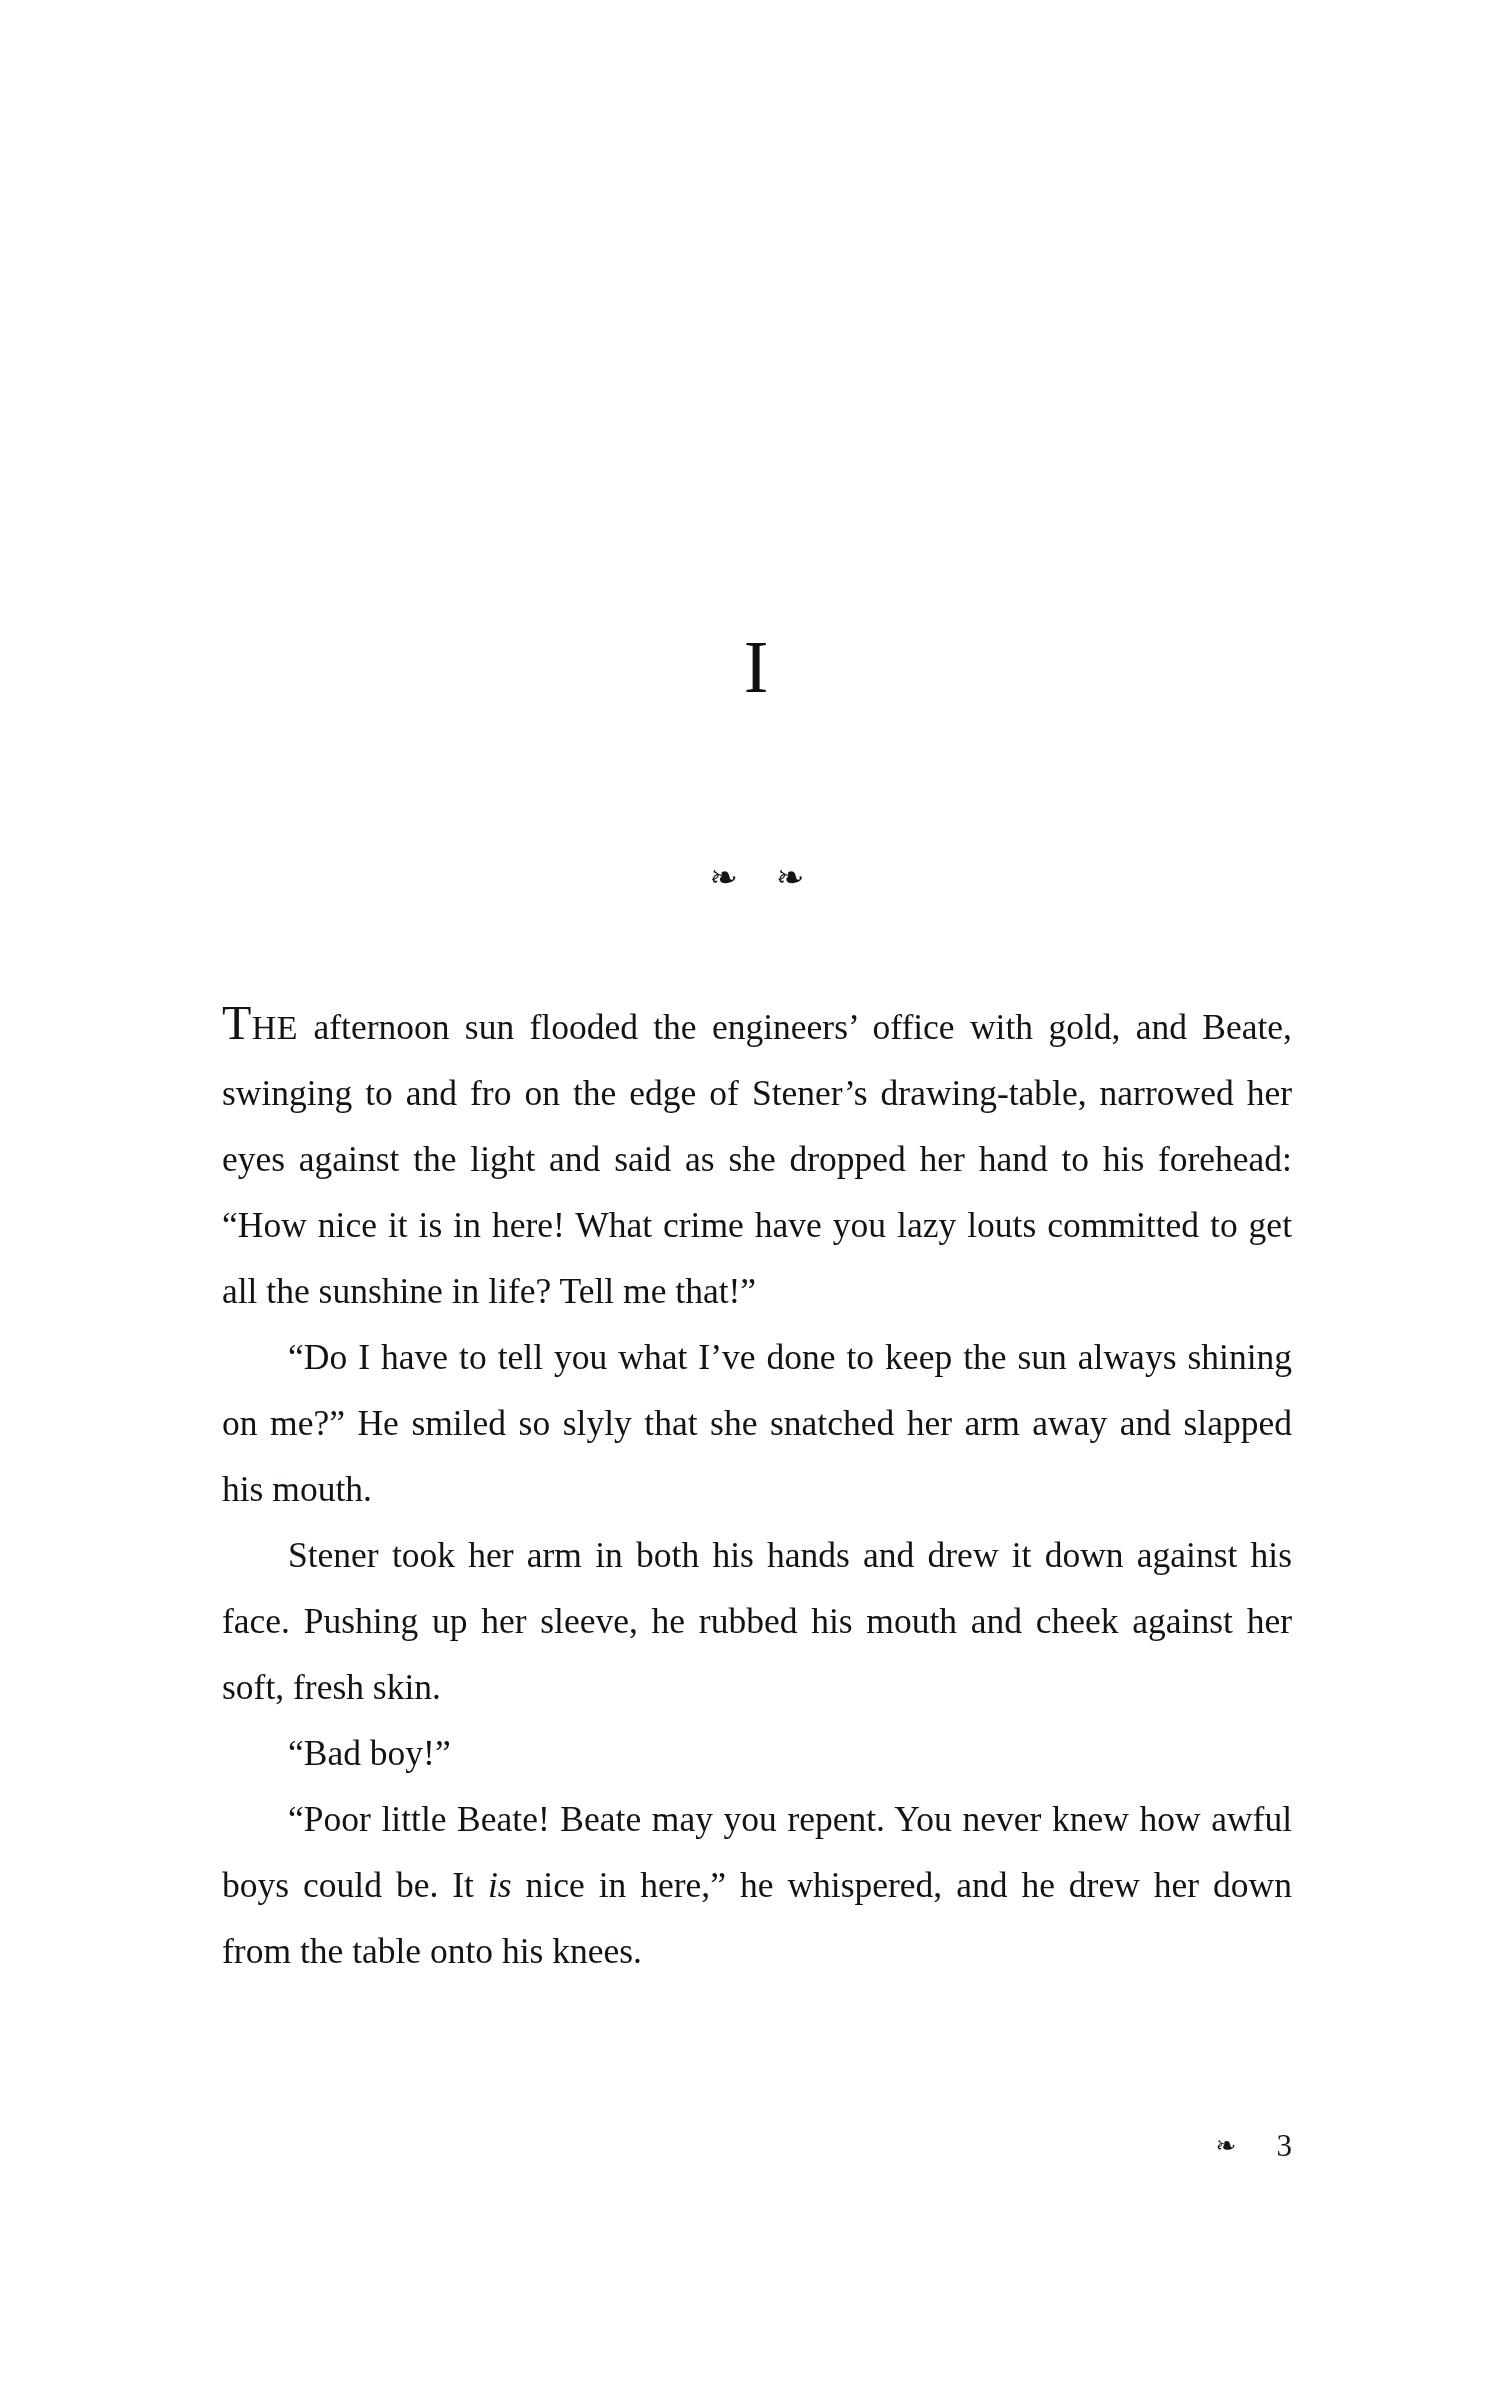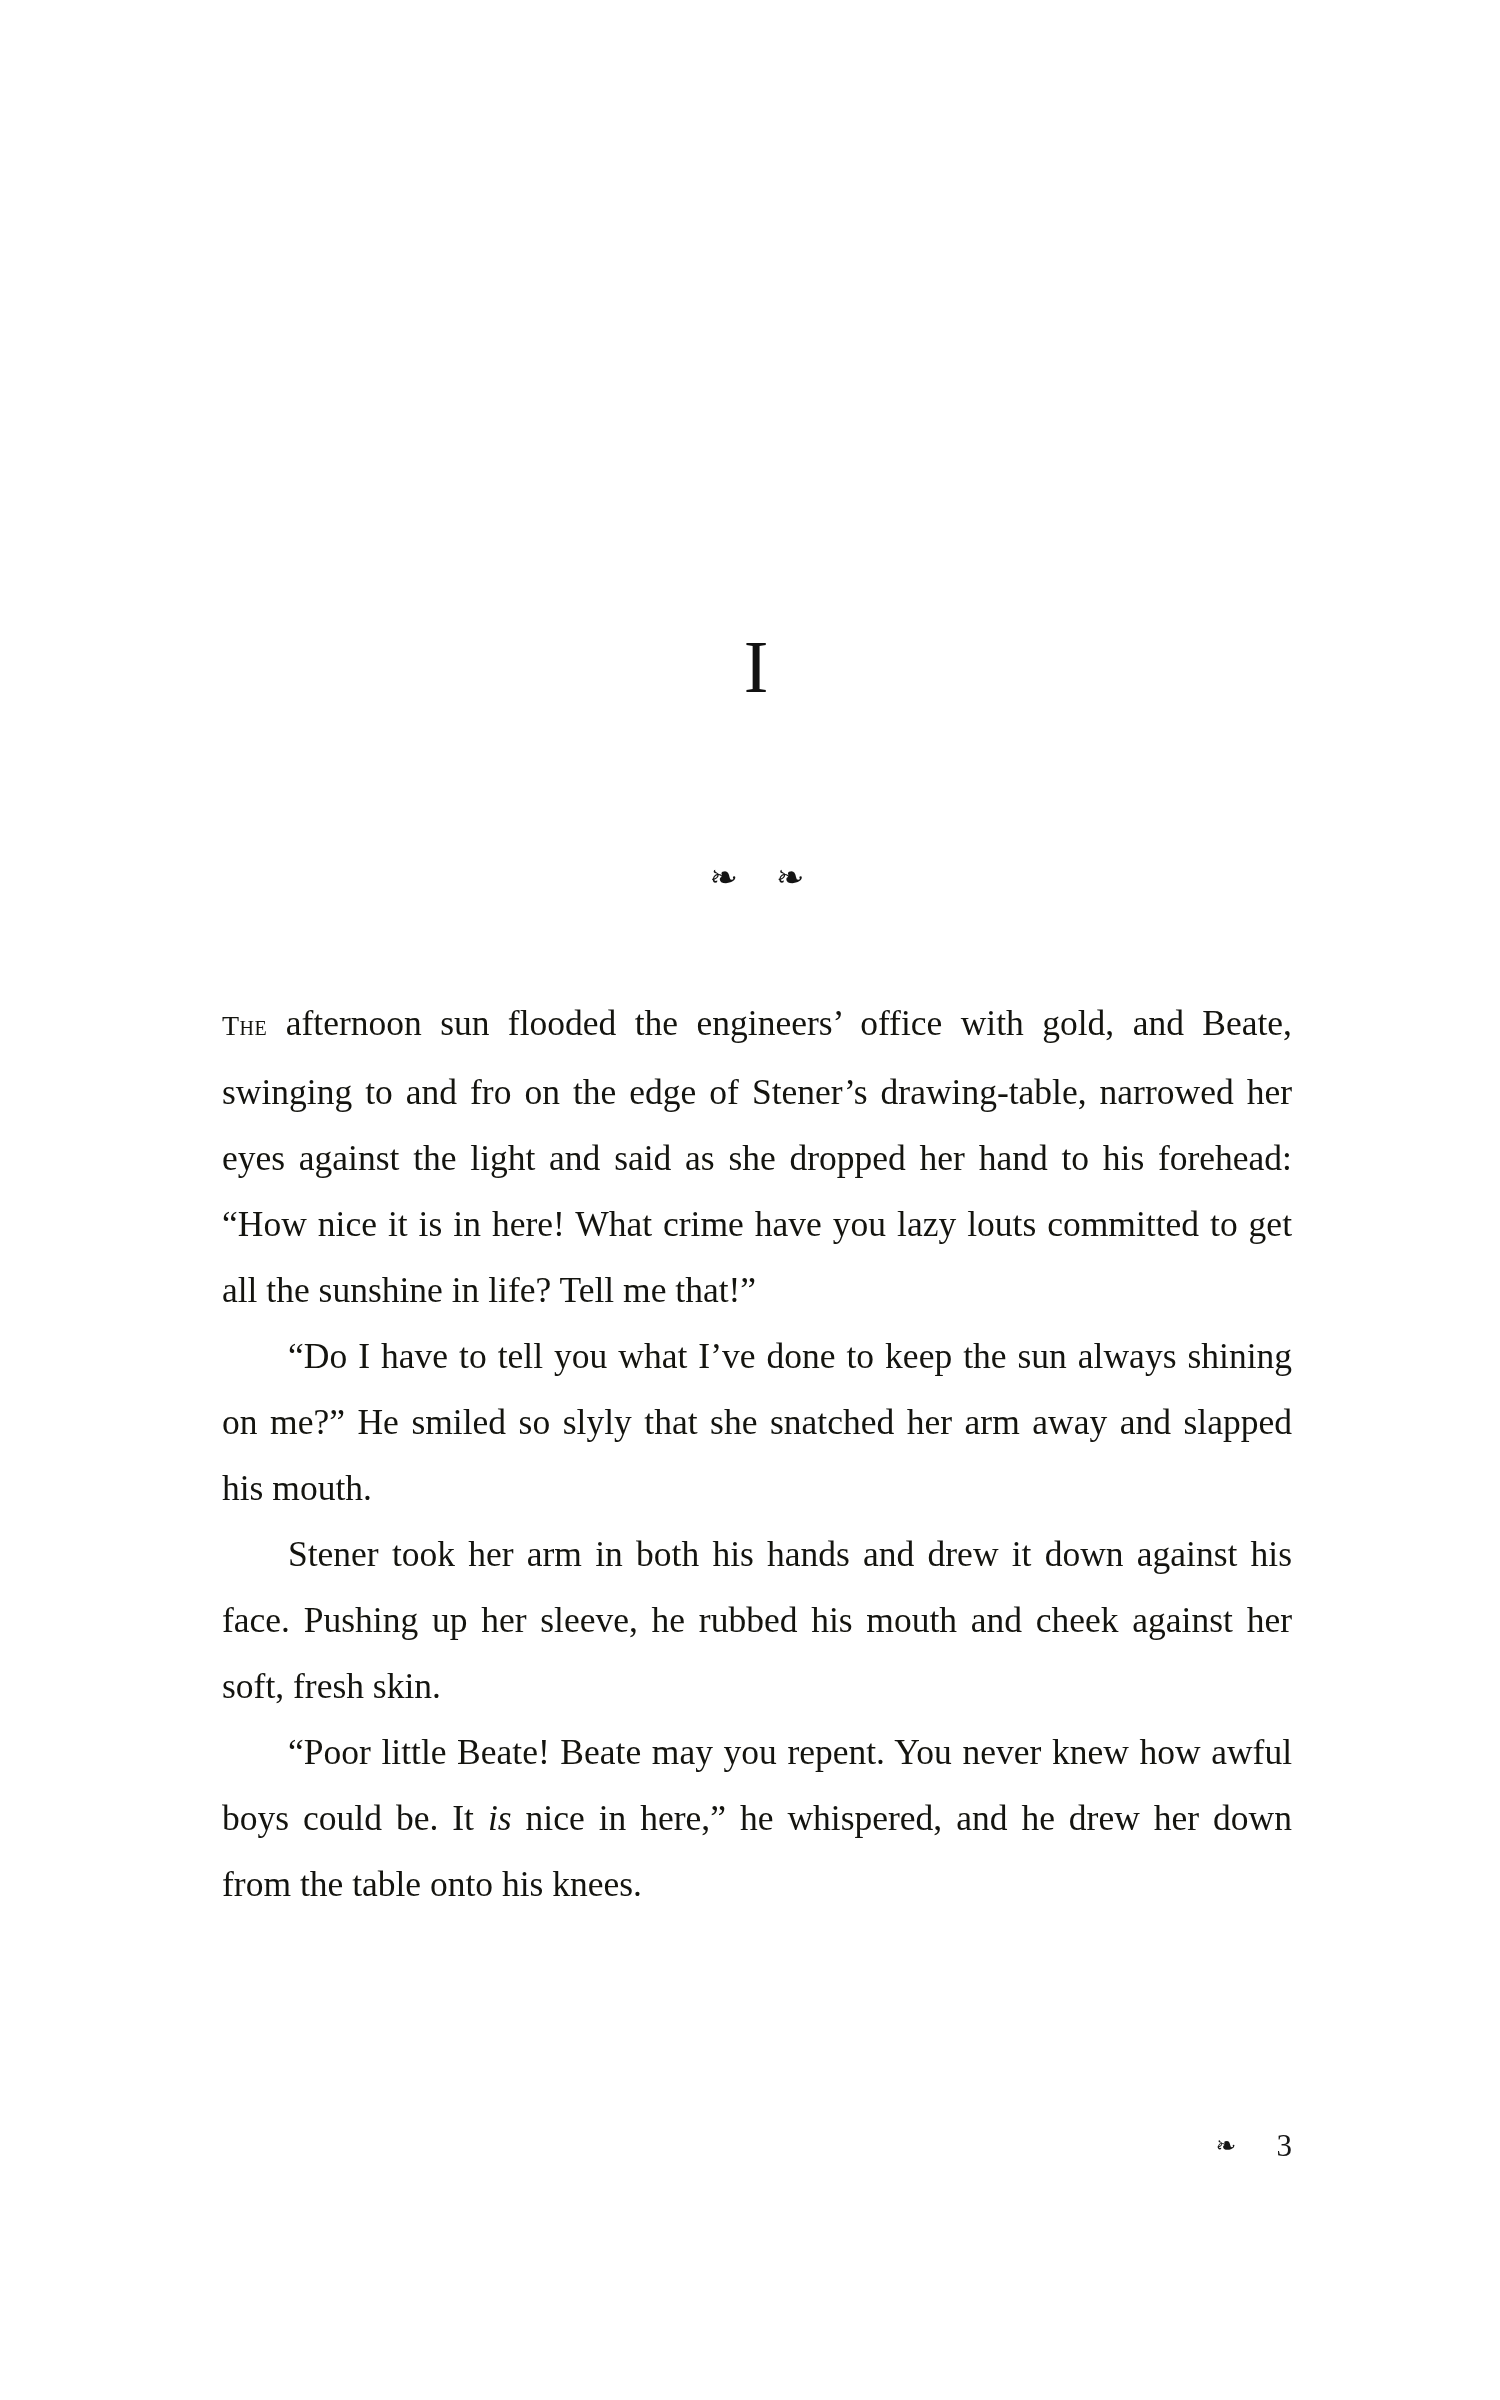--- a/index.html
+++ b/index.html
@@ -76,21 +76,21 @@
     margin: 0;
     text-indent: 66px;
   }
 
   .body-copy p.first {
     text-indent: 0;
   }
 
   .smallcaps {
     font-variant: small-caps;
-    font-size: 28px;
+    font-size: 48px;
     letter-spacing: 0.5px;
   }
 
   .em {
     font-style: italic;
     margin-top: 40px;
   }
 
   .folio {
     position: absolute;
@@ -126,20 +126,21 @@
     </div>
 
     <div class="body-copy">
 
       <p class="first"><span class="smallcaps">The</span><span> afternoon sun flooded the engineers’ office with gold, and Beate, swinging to and fro on the edge of Stener’s drawing-table, narrowed her eyes against the light and said as she dropped her hand to his forehead: “How nice it is in here! What crime have you lazy louts committed to get all the sunshine in life? Tell me that!”</span></p>
 
       <p><span>“Do I have to tell you what I’ve done to keep the sun always shining on me?” He smiled so slyly that she snatched her arm away and slapped his mouth.</span></p>
 
       <p><span>Stener took her arm in both his hands and drew it down against his face. Pushing up her sleeve, he rubbed his mouth and cheek against her soft, fresh skin.</span></p>
 
+      <p><span>“Bad boy!”</span></p>
 
       <p><span>“Poor little Beate! Beate may you repent. You never knew how awful boys could be. It </span><span class="em">is</span><span> nice in here,” he whispered, and he drew her down from the table onto his knees.</span></p>
 
     </div>
   </div>
 
   <div class="folio">
     <span class="folio-orn">❧</span><span class="folio-num">3</span>
   </div>
 </div>

